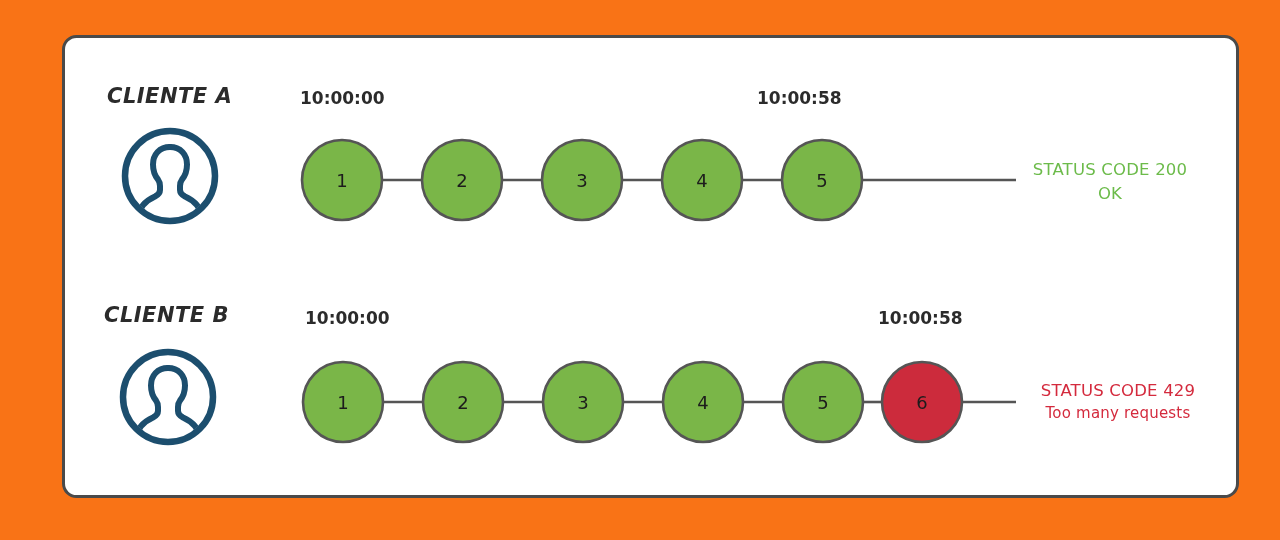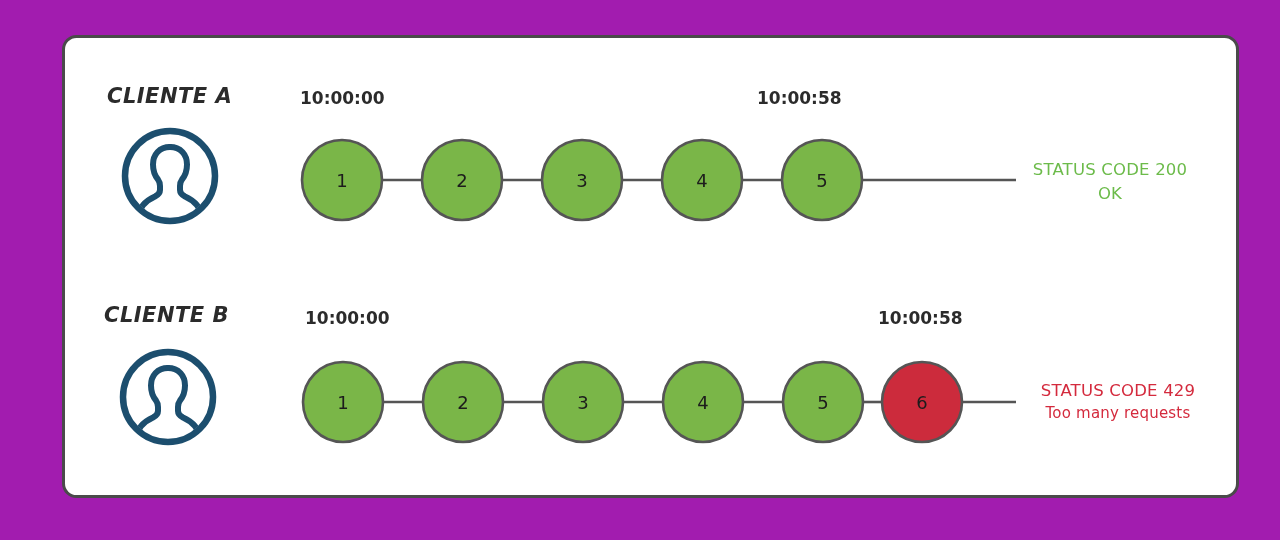--- a/index.html
+++ b/index.html
@@ -10,21 +10,21 @@
   body {
     width: 1280px;
     height: 540px;
     overflow: hidden;
     font-family: "DejaVu Sans", sans-serif;
   }
   #stage {
     position: relative;
     width: 1280px;
     height: 540px;
-    background: #a21caf;
+    background: #f97316;
   }
   #stage svg {
     display: block;
   }
   .client-label {
     font-family: "DejaVu Sans", sans-serif;
     font-size: 21px;
     font-style: italic;
     font-weight: 700;
     letter-spacing: 0.5px;

